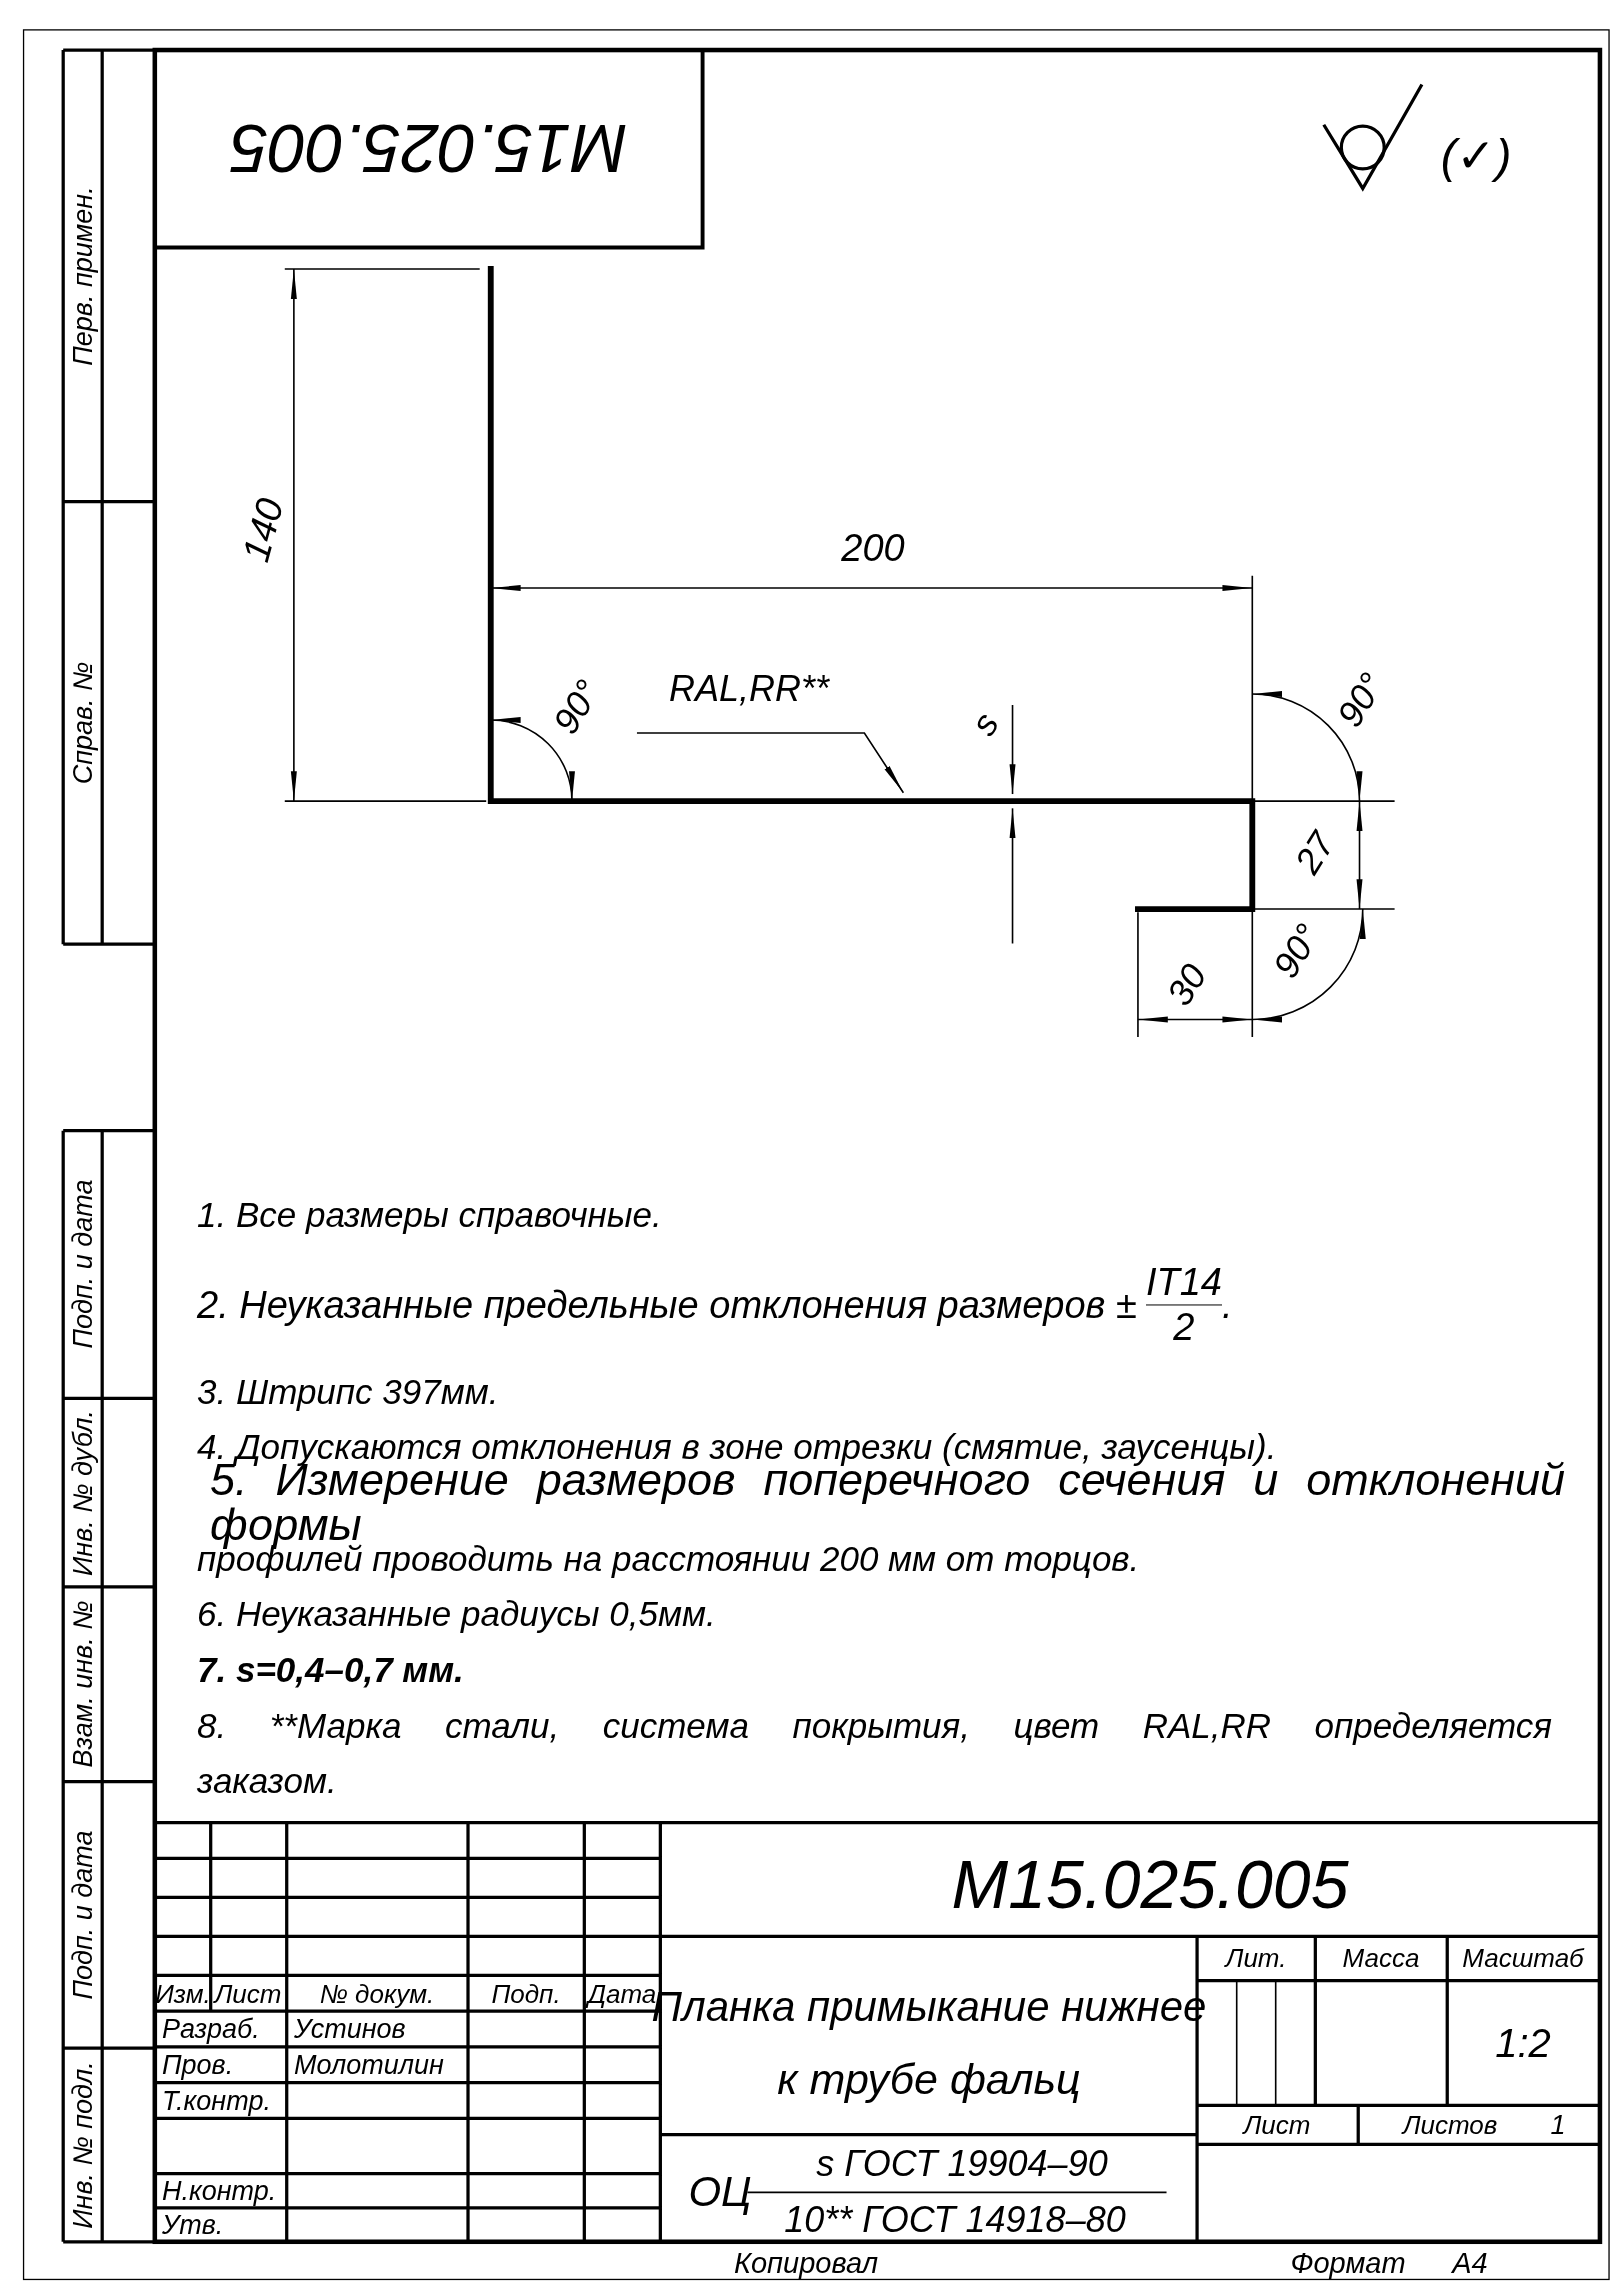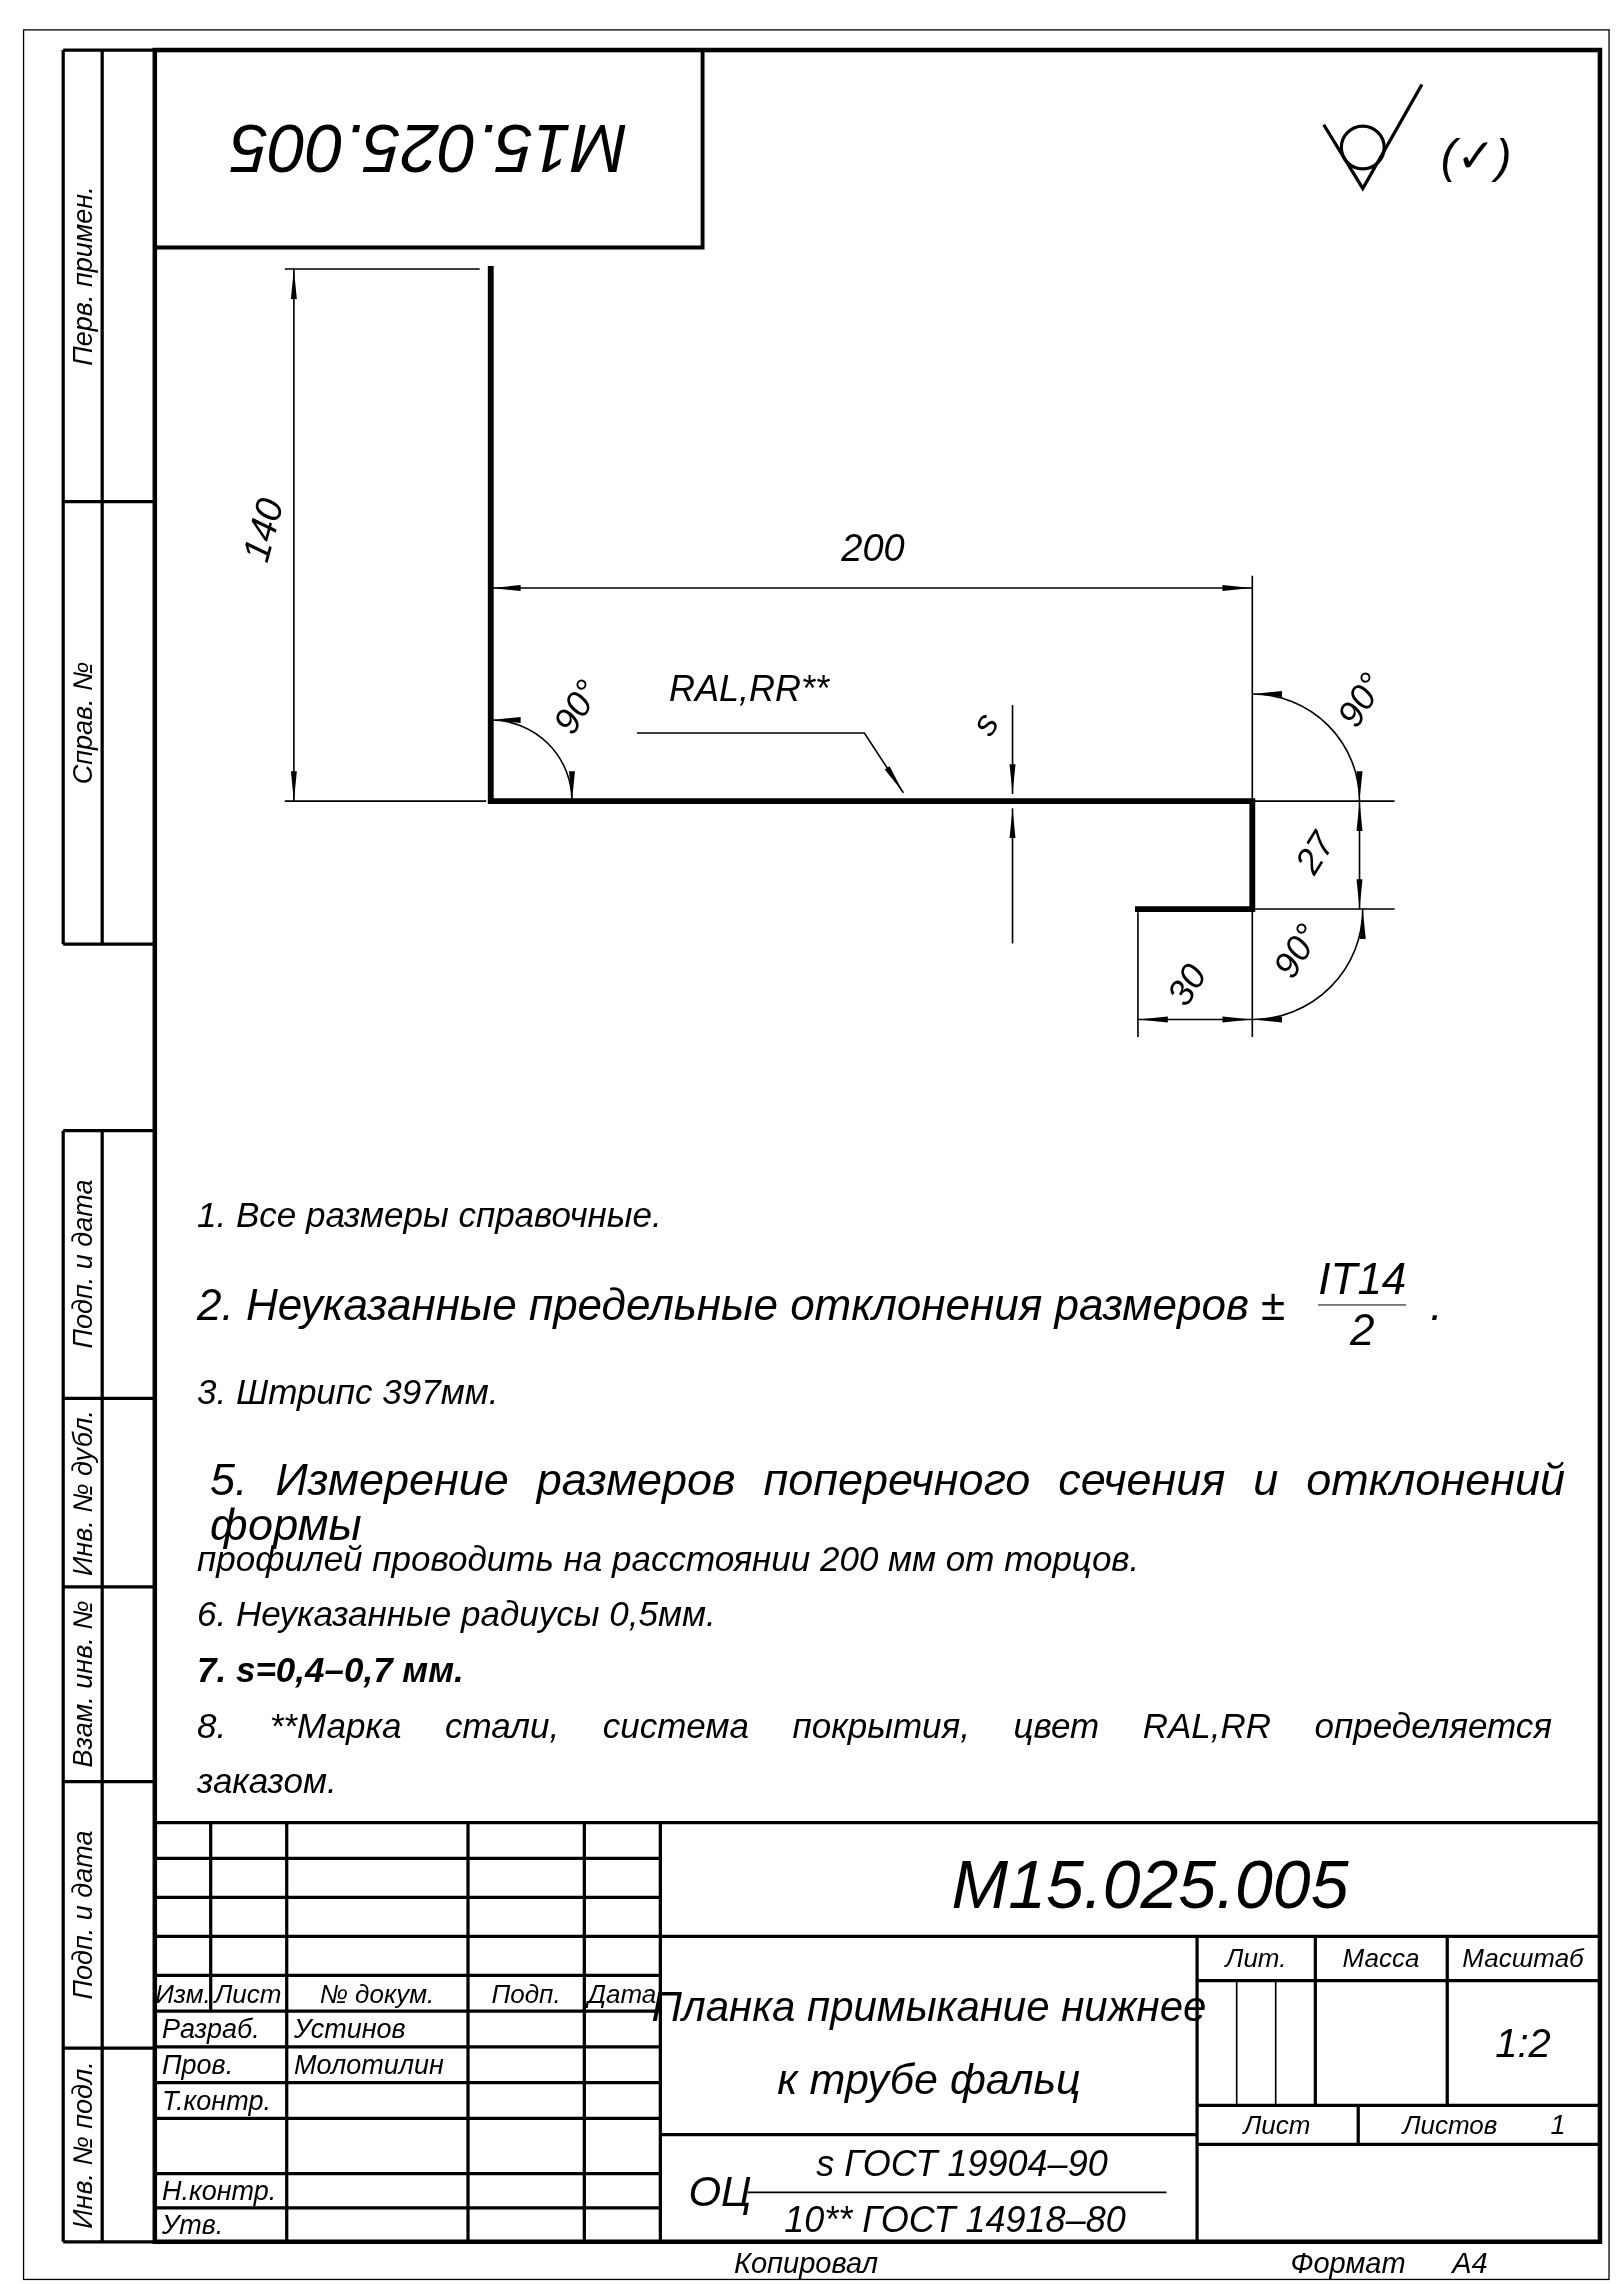--- a/index.html
+++ b/index.html
@@ -109,30 +109,31 @@
   <div class="tx" style="left:873px;top:548px;font-size:38px;">200</div>
   <div class="tx" style="left:577px;top:707px;font-size:36px;--r:-58deg;">90°</div>
   <div class="tx" style="left:749px;top:689px;font-size:36px;">RAL,RR**</div>
   <div class="tx" style="left:985px;top:724px;font-size:36px;--r:-58deg;">s</div>
   <div class="tx" style="left:1361px;top:700px;font-size:36px;--r:-58deg;">90°</div>
   <div class="tx" style="left:1315px;top:853px;font-size:36px;--r:-58deg;">27</div>
   <div class="tx" style="left:1297px;top:951px;font-size:36px;--r:-58deg;">90°</div>
   <div class="tx" style="left:1187px;top:985px;font-size:36px;--r:-58deg;">30</div>
 
   <div class="txl" style="left:197px;top:1214px;font-size:35px;">1.  Все размеры справочные.</div>
-  <div class="fracline" style="left:197px;top:1305px;font-size:44px;gap:24px;">
+  <div class="fracline" style="left:197px;top:1305px;font-size:38px;">
     <span>2.  Неуказанные предельные отклонения размеров ±</span>
     <span class="frac">
       <span>IT14</span>
       <span class="bar"></span>
       <span>2</span>
     </span>
     <span>.</span>
   </div>
   <div class="txl" style="left:197px;top:1391px;font-size:35px;">3.  Штрипс 397мм.</div>
+  <div class="txl" style="left:197px;top:1446px;font-size:35px;">4.  Допускаются отклонения в зоне отрезки (смятие, заусенцы).</div>
   <div class="txl just" style="left:210px;top:1502px;font-size:45px;">5.  Измерение размеров поперечного сечения и отклонений формы</div>
   <div class="txl" style="left:197px;top:1558px;font-size:35px;">профилей проводить на расстоянии 200 мм от торцов.</div>
   <div class="txl" style="left:197px;top:1613px;font-size:35px;">6.  Неуказанные радиусы 0,5мм.</div>
   <div class="txl" style="left:197px;top:1669px;font-size:35px;font-weight:bold;">7.  s=0,4–0,7 мм.</div>
   <div class="txl just" style="left:197px;top:1725px;font-size:35px;">8.  **Марка стали, система покрытия, цвет RAL,RR определяется</div>
   <div class="txl" style="left:197px;top:1780px;font-size:35px;">заказом.</div>
 
   <div class="tx" style="left:183px;top:1994px;font-size:26px;">Изм.</div>
   <div class="tx" style="left:248px;top:1994px;font-size:26px;">Лист</div>
   <div class="tx" style="left:377px;top:1994px;font-size:26px;">№ докум.</div>

